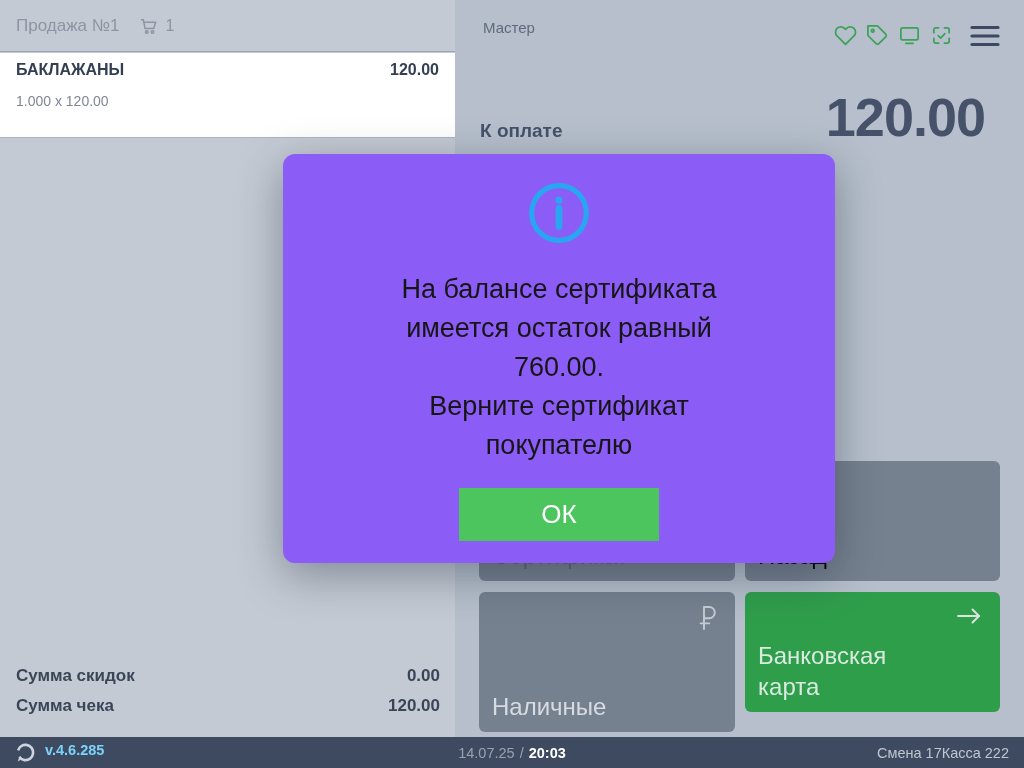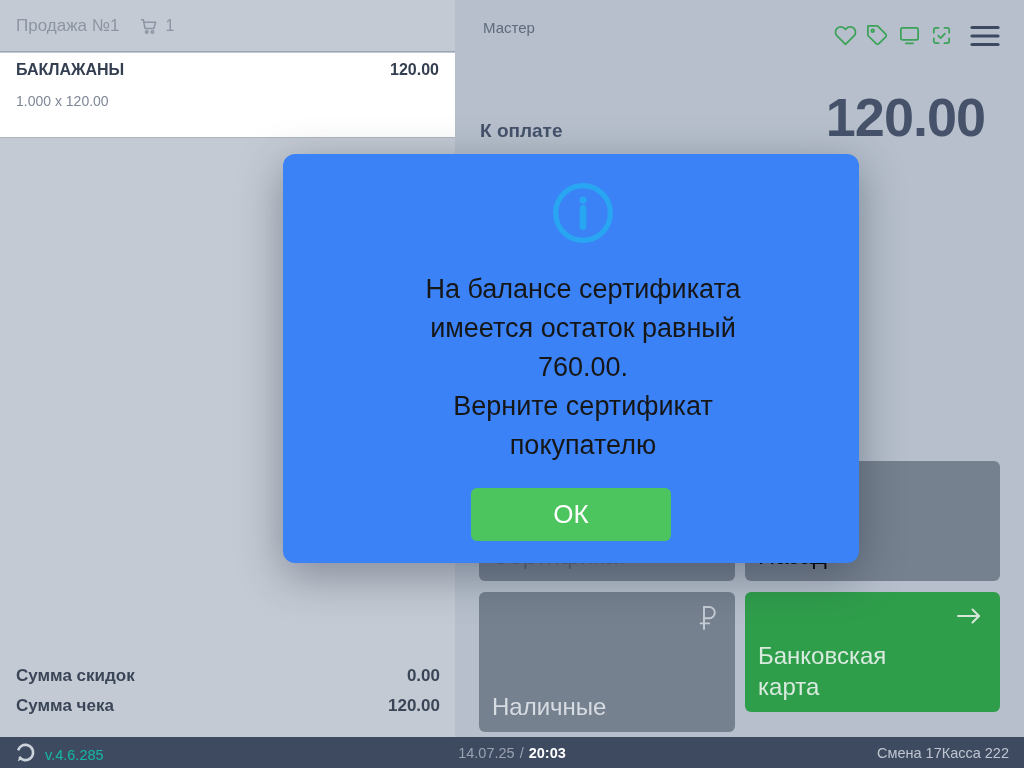--- a/index.html
+++ b/index.html
@@ -41,35 +41,35 @@
   .btn-cash{left:24px;top:592px;width:256px;height:140px;background:#76818f;}
   .btn-cash .pbtn-label{color:#d7dce2;}
   .btn-card{left:290px;top:592px;width:255px;height:120px;background:#2f9e4b;}
   .btn-card .pbtn-label{color:#d9eadf;width:150px;}
   .corner-glyph{position:absolute;top:12px;right:15px;}
   .corner-glyph svg{display:block;}
 
   
   .status-bar{position:absolute;left:0;top:737px;width:1024px;height:31px;background:#3e4a5f;
               display:flex;align-items:center;font-size:14.5px;}
-  .sb-left{display:flex;align-items:flex-end;gap:9px;padding-left:15px;color:#14b8a6;}
+  .sb-left{display:flex;align-items:flex-start;gap:9px;padding-left:15px;color:#7dd3fc;font-weight:bold;}
   .sb-left svg{display:block;}
   .sb-center{position:absolute;left:50%;transform:translateX(-50%);color:#99a2b1;white-space:nowrap;}
   .sb-div{margin:0 5px;}
   .sb-time{color:#ffffff;font-weight:700;}
   .sb-right{position:absolute;right:15px;display:flex;color:#bfc6d1;white-space:nowrap;}
 
   
-  .modal{position:absolute;left:283px;top:154px;width:552px;height:409px;background:#3b82f6;
-         border-radius:12px;box-shadow:0 12px 45px rgba(30,40,60,.40);text-align:center;z-index:10;padding-left:24px;}
+  .modal{position:absolute;left:283px;top:154px;width:552px;height:409px;background:#8b5cf6;
+         border-radius:12px;box-shadow:0 12px 45px rgba(30,40,60,.40);text-align:center;z-index:10;}
   .modal-icon{margin-top:26px;display:inline-block;}
   .modal-icon svg{display:block;}
   .modal-msg{margin-top:20px;padding:0 20px;font-size:27px;line-height:39px;color:#161616;white-space:pre-line;}
   .ok-btn{position:absolute;left:50%;transform:translateX(-50%);bottom:22px;width:200px;height:53px;
-          background:#4cc55f;border:none;border-radius:6px;color:#ffffff;font-size:26px;
+          background:#4cc55f;border:none;border-radius:0;color:#ffffff;font-size:26px;
           font-family:inherit;display:flex;align-items:center;justify-content:center;cursor:pointer;}
 </style>
 </head>
 <body>
 
 <div class="screen">
 
   <div class="left-panel">
     <div class="lp-header">
       <span class="lp-title">Продажа №1</span>

